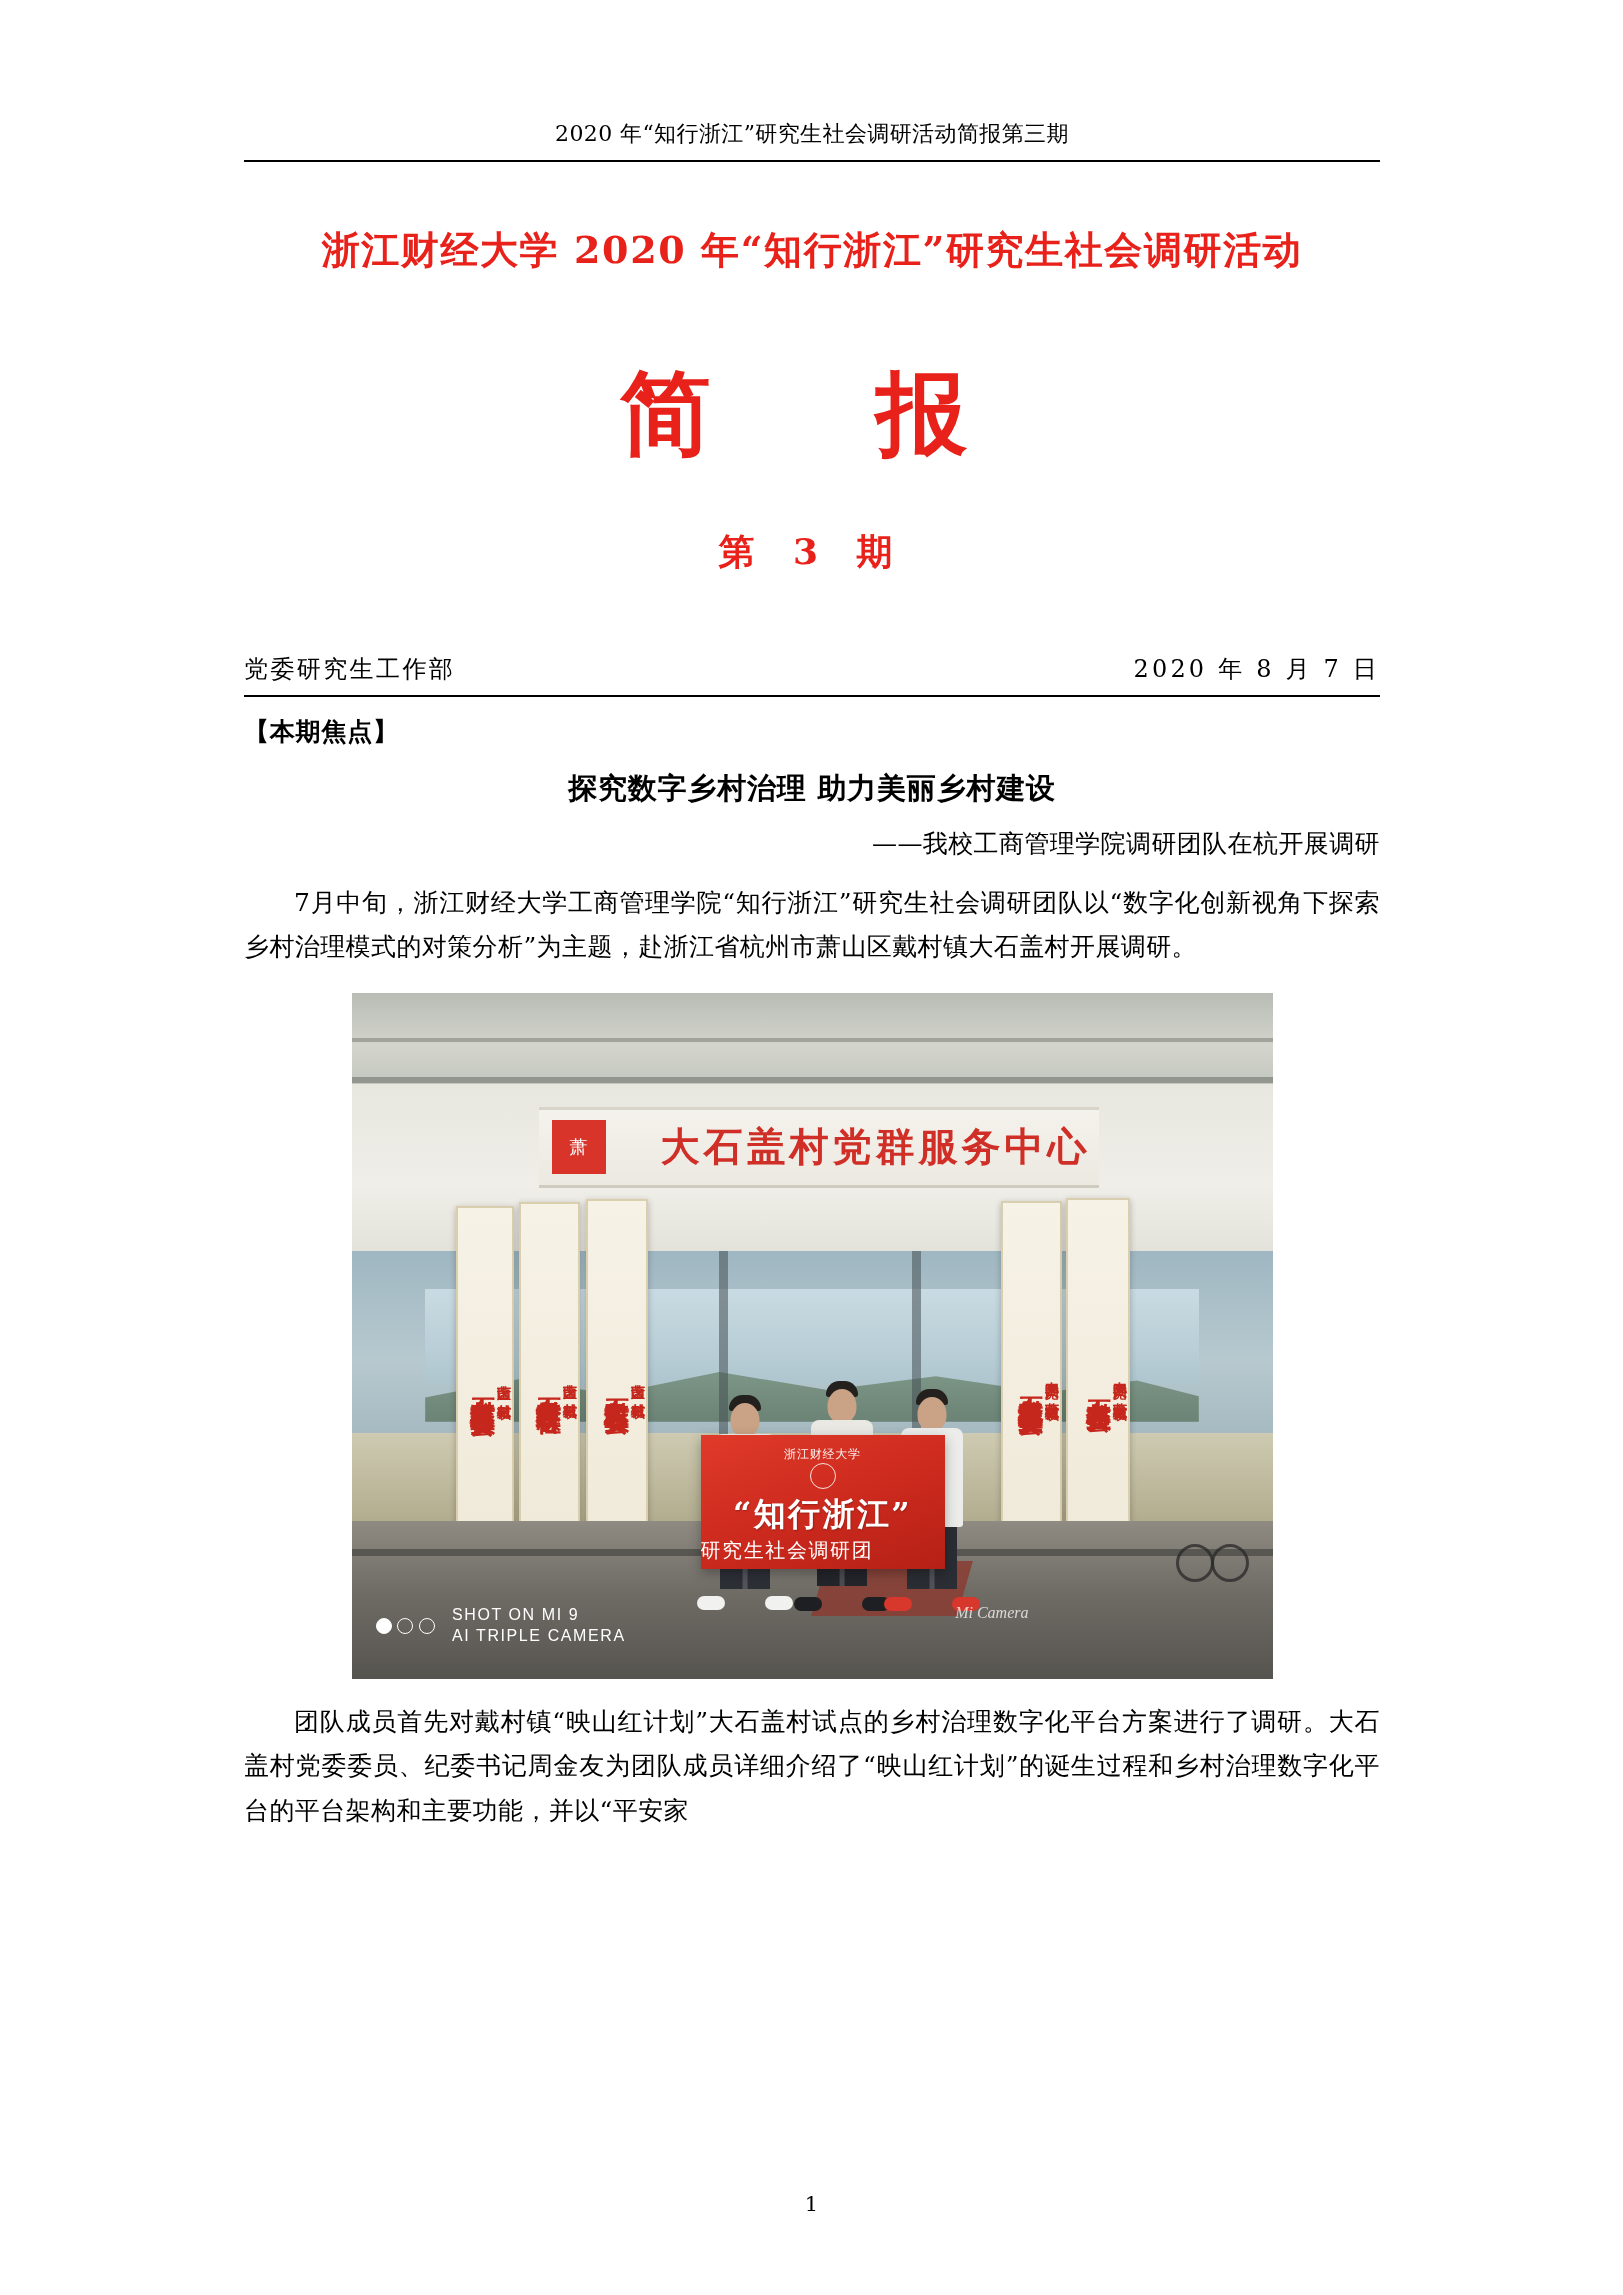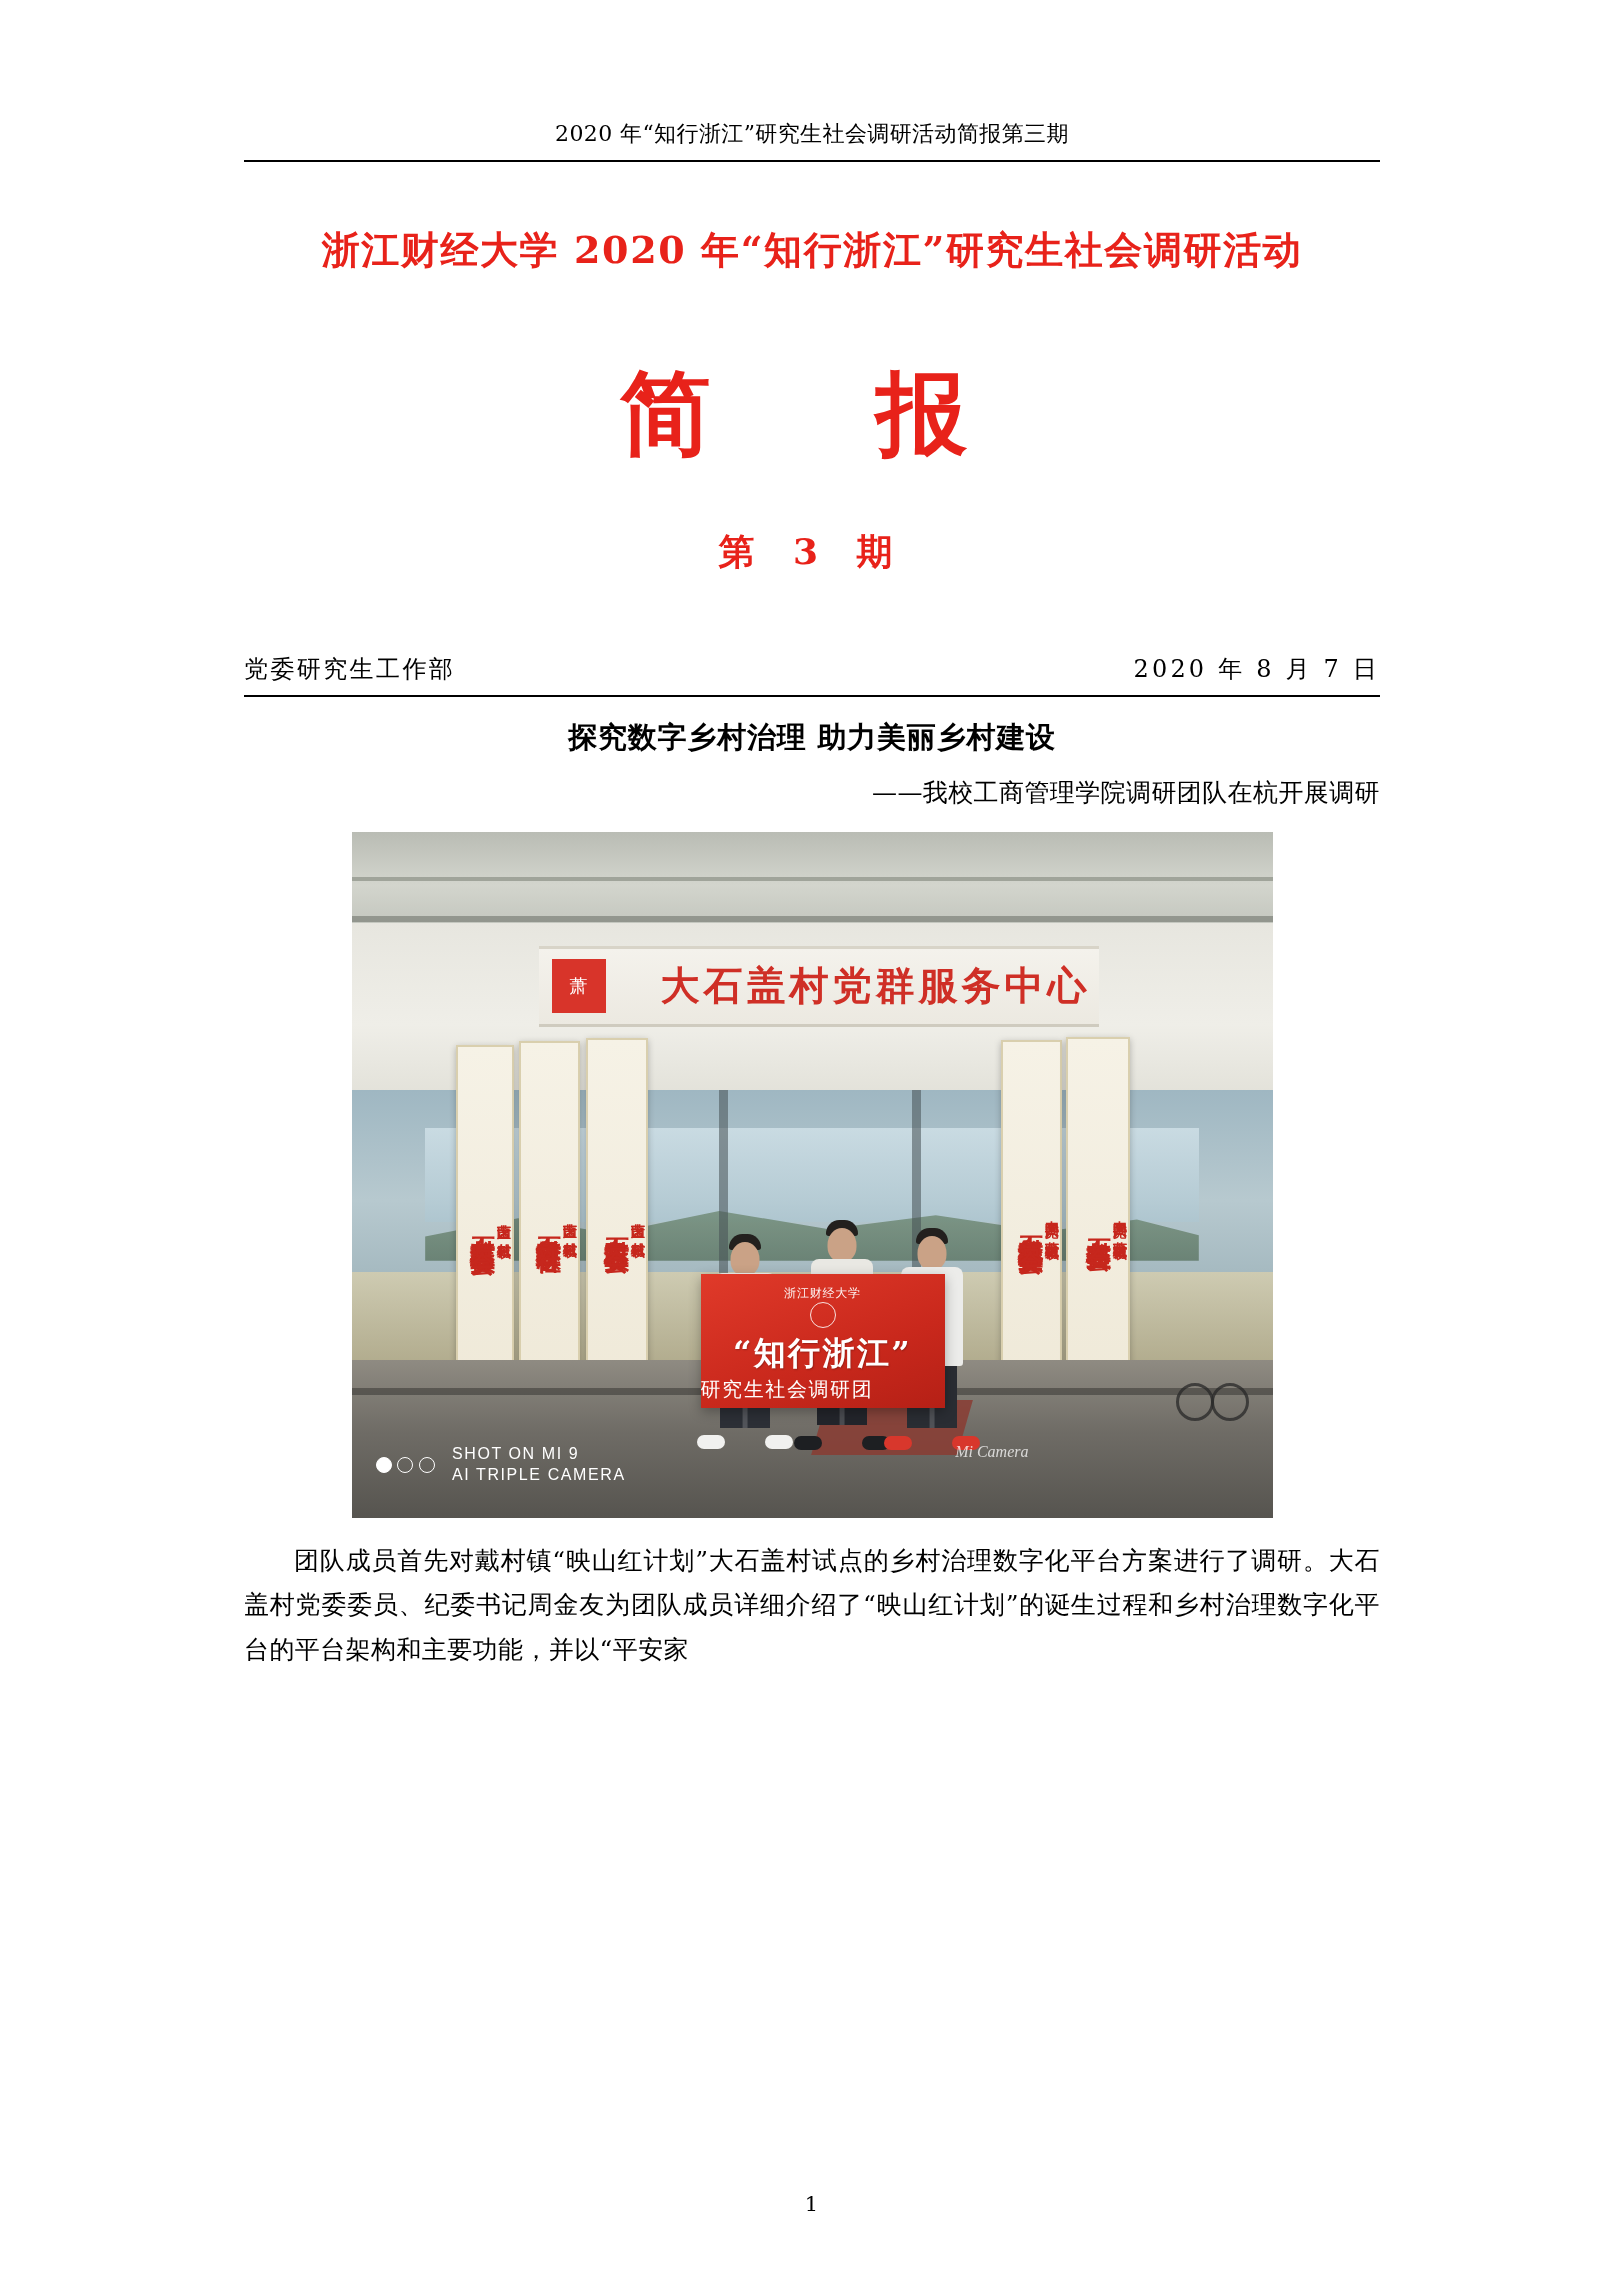--- a/index.html
+++ b/index.html
@@ -346,25 +346,27 @@
 
     <div class="jianbao">简　报</div>
 
     <div class="issue">第 3 期</div>
 
     <div class="dept-row">
       <div class="dept">党委研究生工作部</div>
       <div class="date">2020 年 8 月 7 日</div>
     </div>
 
+    <div class="focus-label">【本期焦点】</div>
 
     <div class="headline">探究数字乡村治理 助力美丽乡村建设</div>
 
     <div class="subheadline">——我校工商管理学院调研团队在杭开展调研</div>
 
+    <div class="para">7月中旬，浙江财经大学工商管理学院“知行浙江”研究生社会调研团队以“数字化创新视角下探索乡村治理模式的对策分析”为主题，赴浙江省杭州市萧山区戴村镇大石盖村开展调研。</div>
 
     <div class="photo-wrap">
 
       <div class="ph-ceiling"></div>
       <div class="ph-wall"></div>
 
       <div class="ph-sign">
         <div class="logo">萧</div>
         <div class="sign-text">大石盖村党群服务中心</div>
       </div>

